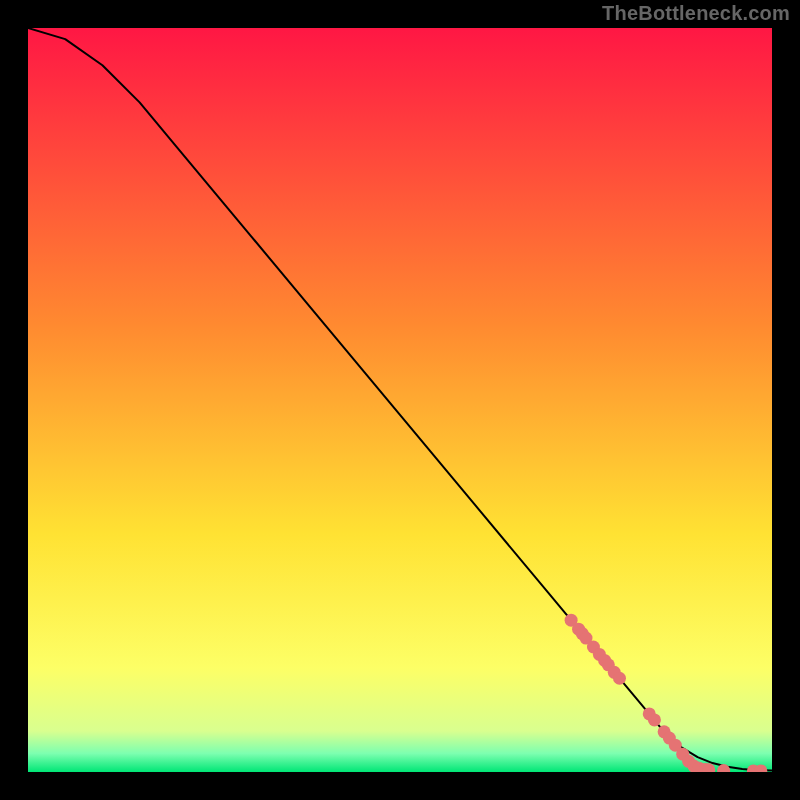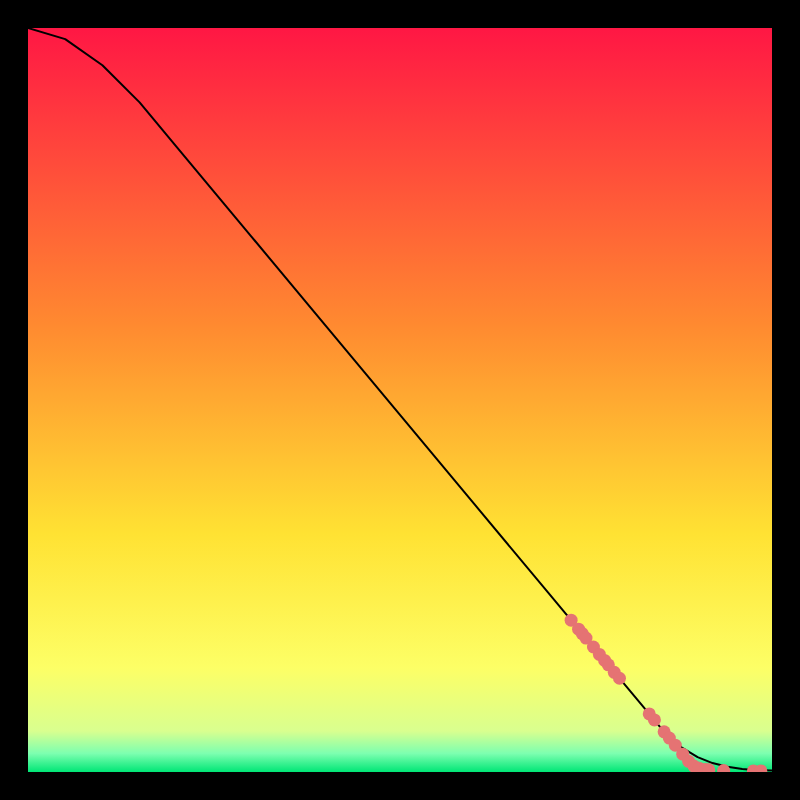--- a/index.html
+++ b/index.html
@@ -34,20 +34,21 @@
     height: 744px;
   }
   .plot svg {
     display: block;
   }
 </style>
 </head>
 <body>
 
 <div class="frame">
+  <div class="attribution">TheBottleneck.com</div>
 
   <div class="plot">
     <svg id="chart-svg" width="744" height="744" viewBox="0 0 744 744">
         <defs>
           <linearGradient id="bg-grad" x1="0" y1="0" x2="0" y2="1">
             <stop offset="0%" stop-color="#ff1744"></stop>
             <stop offset="40%" stop-color="#ff8a30"></stop>
             <stop offset="68%" stop-color="#ffe233"></stop>
             <stop offset="86%" stop-color="#fdff66"></stop>
             <stop offset="94.5%" stop-color="#d9ff8f"></stop>

